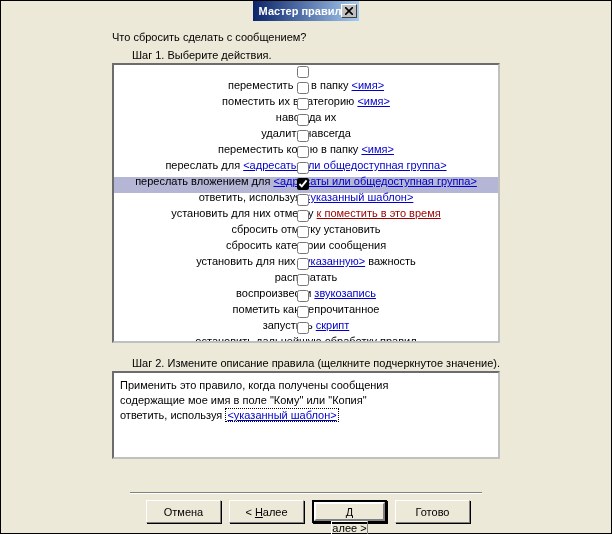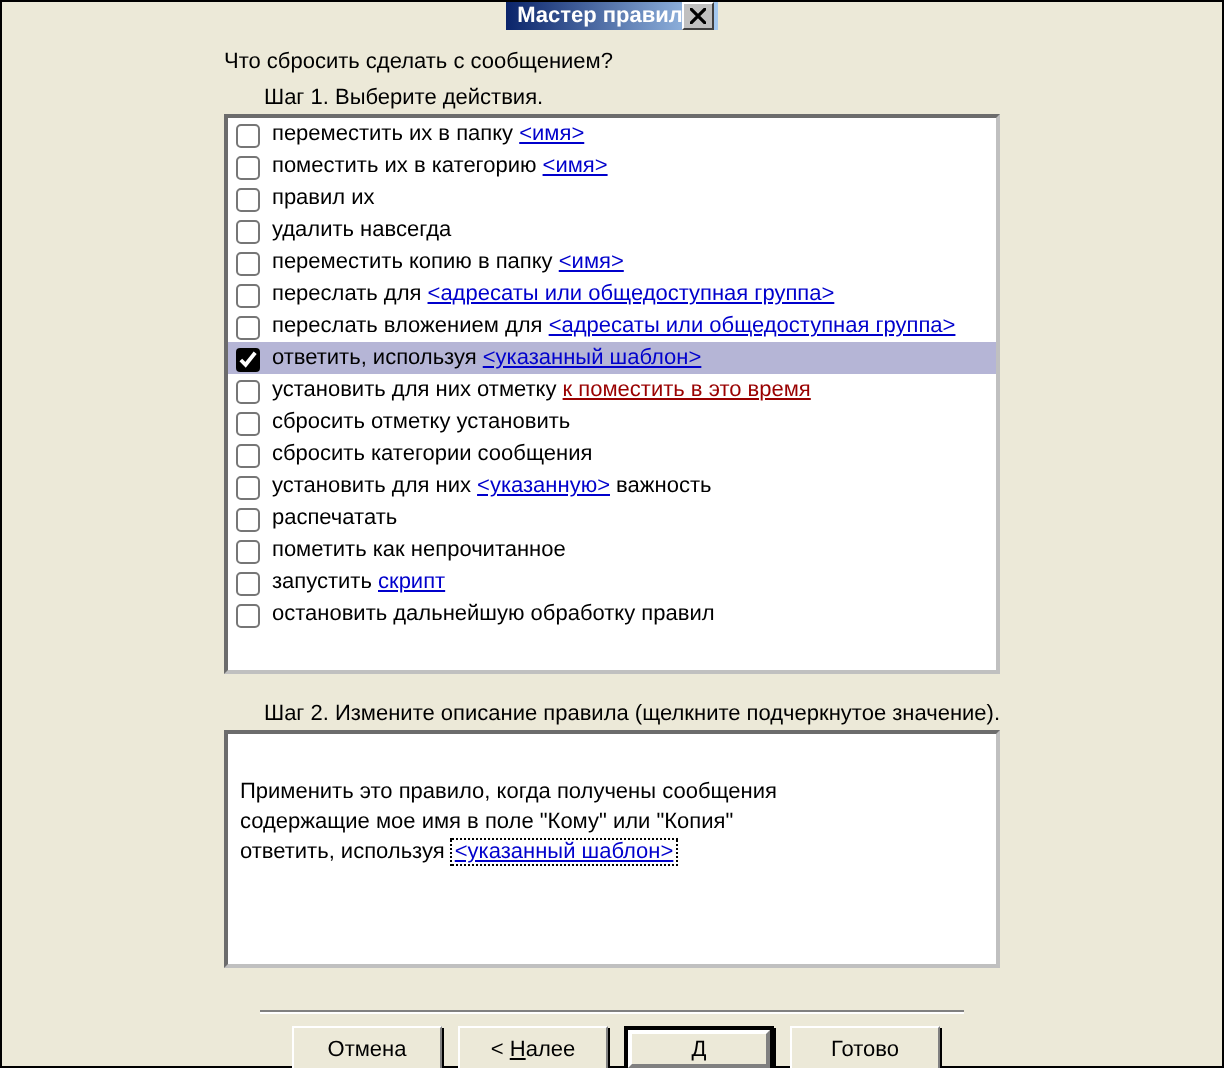--- a/index.html
+++ b/index.html
@@ -65,20 +65,21 @@
   .listbox::-webkit-scrollbar-track { background: #ece9d8; border-left: 1px solid #c0c0c0; }
   .listbox::-webkit-scrollbar-thumb { background: #c0c0c0; border: 1px solid #808080; border-top-color:#fff; border-left-color:#fff;}
   .listbox::-webkit-scrollbar-button { background:#c0c0c0; height:16px; border:1px solid #808080; border-top-color:#fff; border-left-color:#fff;}
   .action-row {
     display: flex;
     align-items: center;
     padding: 1px 4px 0px 4px;
     line-height: 15px;
     height: 16px;
     white-space: nowrap;
+    flex-direction: column;
   }
   .action-row.selected {
     background: #b5b5d6;
   }
   .action-row input[type=checkbox] {
     margin-right: 6px;
     width: 12px;
     height: 12px;
     accent-color: #000;
   }
@@ -87,22 +88,22 @@
     color: #0000cc;
     text-decoration: underline;
     cursor: pointer;
   }
   .action-text .link.red {
     color: #990000;
   }
   .descbox {
     background: #fff;
     border: 2px inset #c0c0c0;
-    height: 119px;
-    padding: 22px 6px;
+    height: 88px;
+    padding: 5px 6px;
     overflow: auto;
     margin-bottom: 12px;
   }
   .descbox div { line-height: 15px; white-space: nowrap; }
   .desc-link {
     color: #0000cc;
     text-decoration: underline;
     border: 1px dotted #000;
     padding: 0 1px;
     cursor: pointer;
@@ -162,21 +163,21 @@
         <div class="action-row">
           <input type="checkbox" style="">
           <span class="action-text">переместить их в папку <span class="link">&lt;имя&gt;</span></span>
         </div>
         <div class="action-row">
           <input type="checkbox" style="">
           <span class="action-text">поместить их в категорию <span class="link">&lt;имя&gt;</span></span>
         </div>
         <div class="action-row">
           <input type="checkbox" style="">
-          <span class="action-text">правил их</span>
+          <span class="action-text">навсегда их</span>
         </div>
         <div class="action-row">
           <input type="checkbox" style="">
           <span class="action-text">удалить навсегда</span>
         </div>
         <div class="action-row">
           <input type="checkbox" style="">
           <span class="action-text">переместить копию в папку <span class="link">&lt;имя&gt;</span></span>
         </div>
         <div class="action-row">
@@ -203,20 +204,24 @@
           <input type="checkbox" style="">
           <span class="action-text">сбросить категории сообщения</span>
         </div>
         <div class="action-row">
           <input type="checkbox" style="">
           <span class="action-text">установить для них <span class="link">&lt;указанную&gt;</span> важность</span>
         </div>
         <div class="action-row">
           <input type="checkbox" style="">
           <span class="action-text">распечатать</span>
+        </div>
+        <div class="action-row">
+          <input type="checkbox" style="">
+          <span class="action-text">воспроизвести <span class="link">звукозапись</span></span>
         </div>
         <div class="action-row">
           <input type="checkbox" style="">
           <span class="action-text">пометить как непрочитанное</span>
         </div>
         <div class="action-row">
           <input type="checkbox" style="">
           <span class="action-text">запустить <span class="link">скрипт</span></span>
         </div>
         <div class="action-row">

